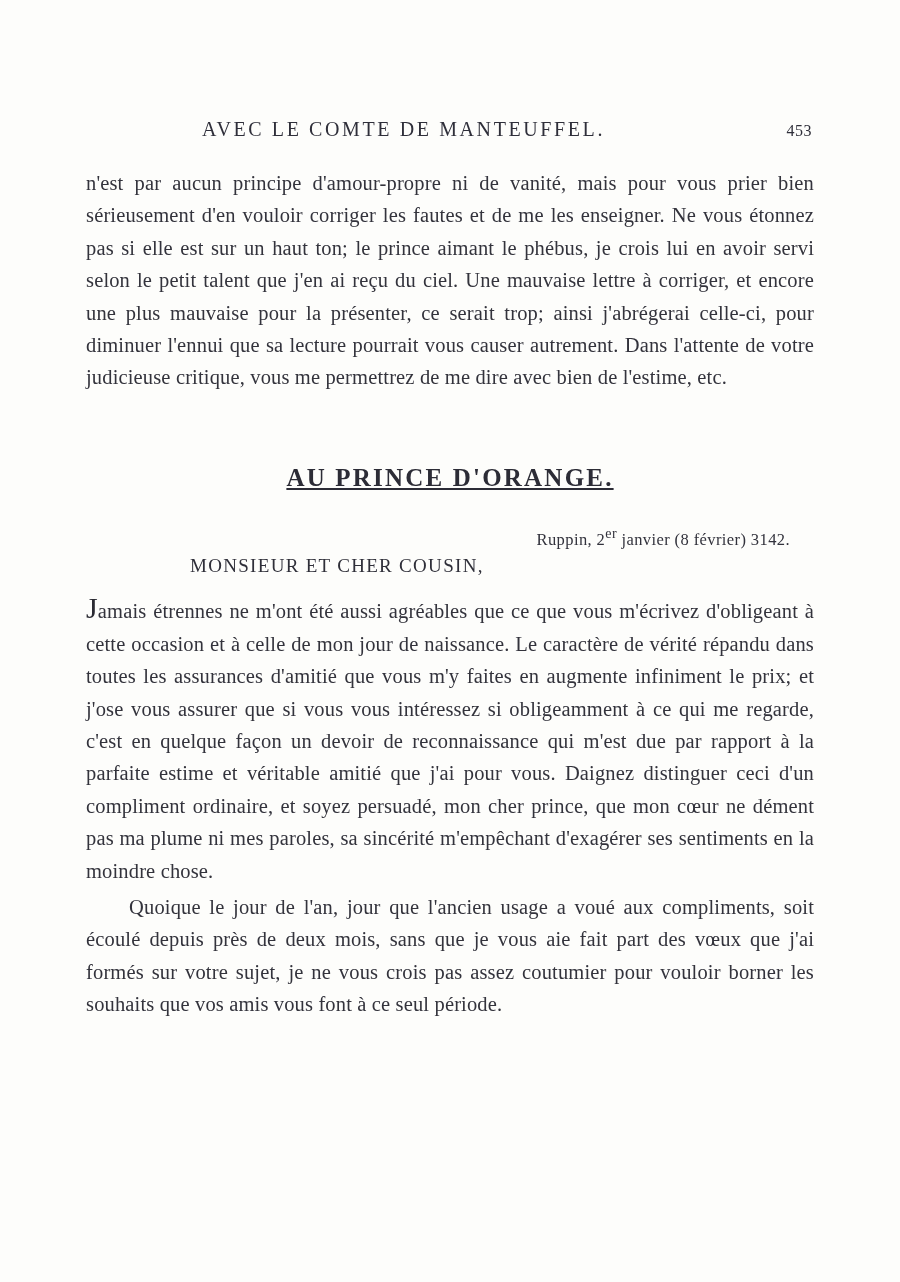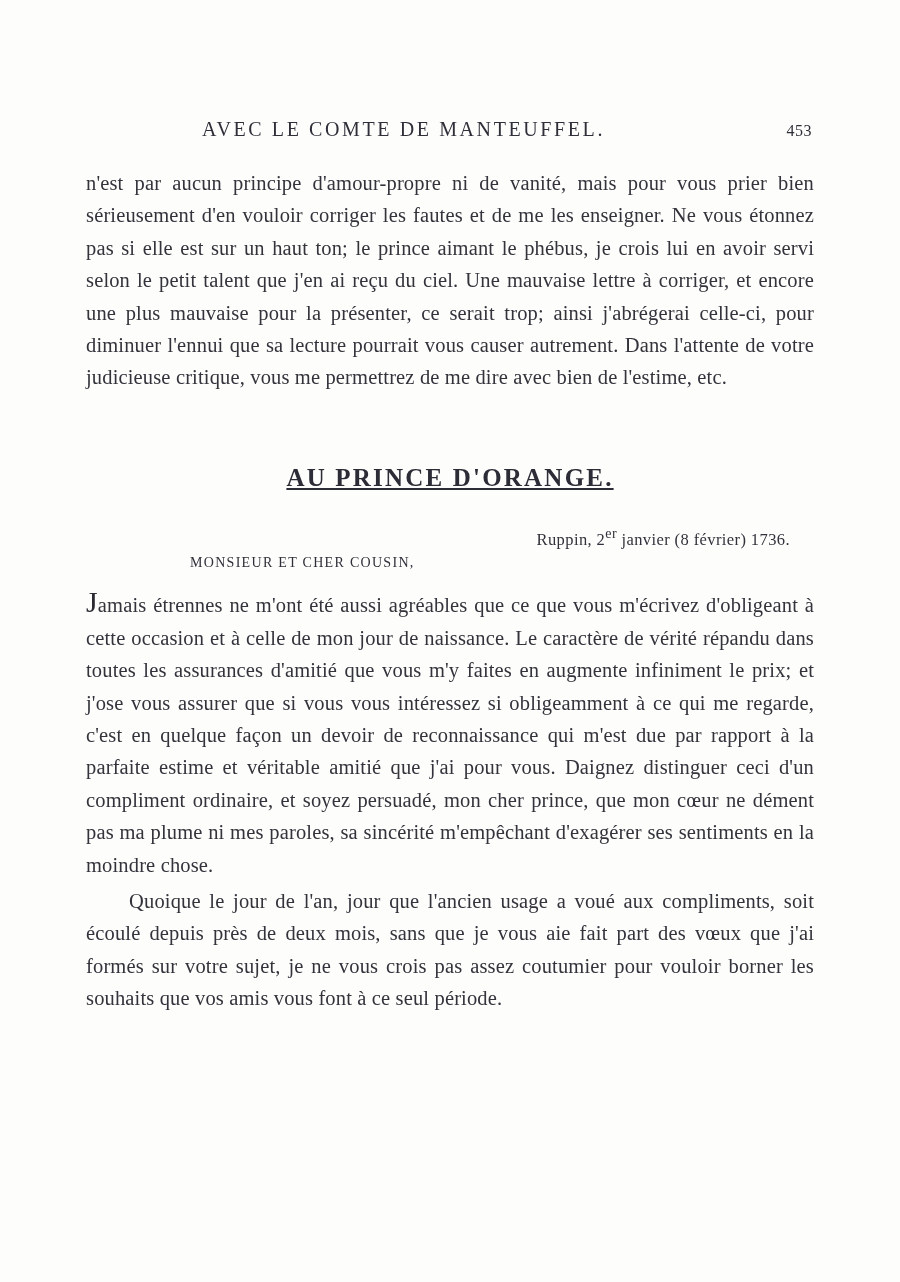--- a/index.html
+++ b/index.html
@@ -86,21 +86,21 @@
     margin-bottom: 6px;
     padding-right: 28px;
   }
   .dateline sup {
     font-size: 14px;
     vertical-align: super;
   }
 
   
   .salutation {
-    font-size: 14px;
+    font-size: 19px;
     letter-spacing: 1.3px;
     color: #2f2f39;
     margin-left: 108px;
     margin-bottom: 18px;
   }
 
   
   .dropcap {
     font-size: 30px;
     line-height: 0;
@@ -118,21 +118,21 @@
       <span class="page-number">453</span>
     </div>
 
     <div class="para-block">
       <p class="body">n'est par aucun principe d'amour-propre ni de vanité, mais pour vous prier bien sérieusement d'en vouloir corriger les fautes et de me les enseigner. Ne vous étonnez pas si elle est sur un haut ton; le prince aimant le phébus, je crois lui en avoir servi selon le petit talent que j'en ai reçu du ciel. Une mauvaise lettre à corriger, et encore une plus mauvaise pour la présenter, ce serait trop; ainsi j'abrégerai celle-ci, pour diminuer l'ennui que sa lecture pourrait vous causer autrement. Dans l'attente de votre judicieuse critique, vous me permettrez de me dire avec bien de l'estime, etc.</p>
     </div>
 
     <h2 class="section-title">AU PRINCE D'ORANGE.</h2>
 
     <div class="dateline">
-      <span>Ruppin, 2</span><sup>er</sup><span> janvier (8 février) 1736.</span>
+      <span>Ruppin, 2</span><sup>er</sup><span> janvier (8 février) 3142.</span>
     </div>
 
     <div class="salutation">MONSIEUR ET CHER COUSIN,</div>
 
     <div class="para-block">
       <p class="body"><span class="dropcap">J</span><span>amais étrennes ne m'ont été aussi agréables que ce que vous m'écrivez d'obligeant à cette occasion et à celle de mon jour de naissance. Le caractère de vérité répandu dans toutes les assurances d'amitié que vous m'y faites en augmente infiniment le prix; et j'ose vous assurer que si vous vous intéressez si obligeamment à ce qui me regarde, c'est en quelque façon un devoir de reconnaissance qui m'est due par rapport à la parfaite estime et véritable amitié que j'ai pour vous. Daignez distinguer ceci d'un compliment ordinaire, et soyez persuadé, mon cher prince, que mon cœur ne dément pas ma plume ni mes paroles, sa sincérité m'empêchant d'exagérer ses sentiments en la moindre chose.</span></p>
     </div>
 
     <div class="para-block">
       <p class="body indent">Quoique le jour de l'an, jour que l'ancien usage a voué aux compliments, soit écoulé depuis près de deux mois, sans que je vous aie fait part des vœux que j'ai formés sur votre sujet, je ne vous crois pas assez coutumier pour vouloir borner les souhaits que vos amis vous font à ce seul période.</p>

